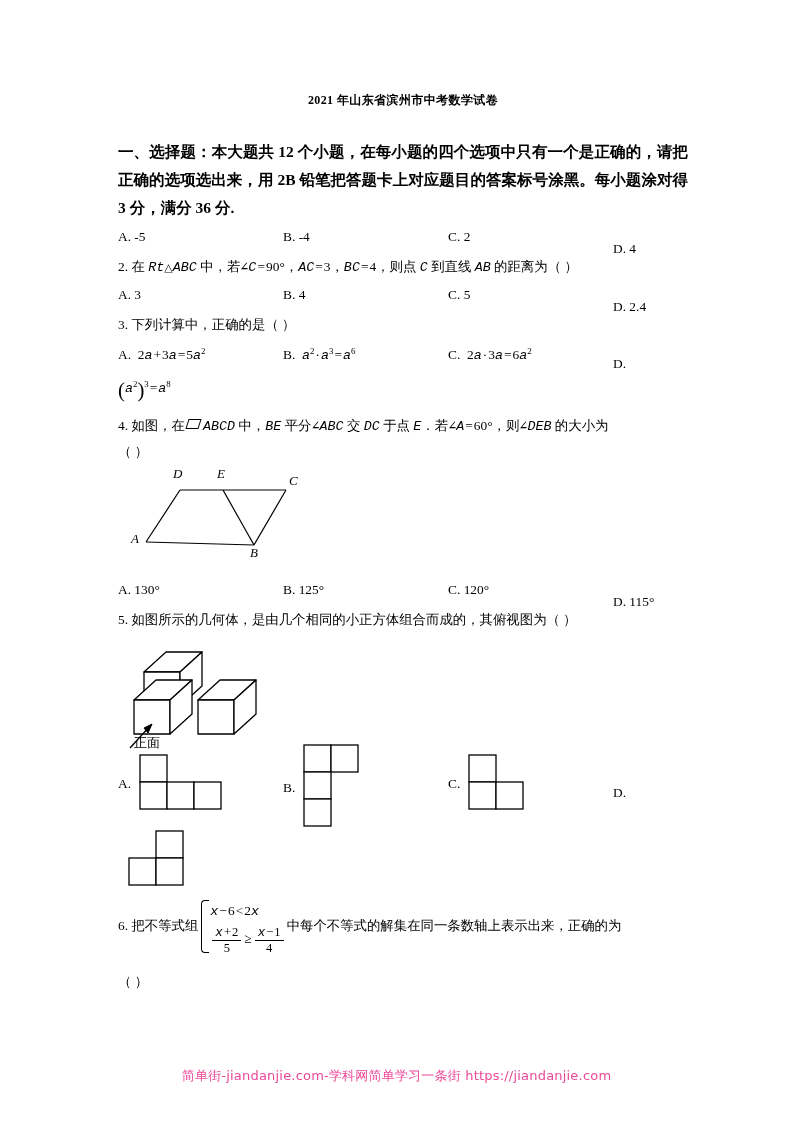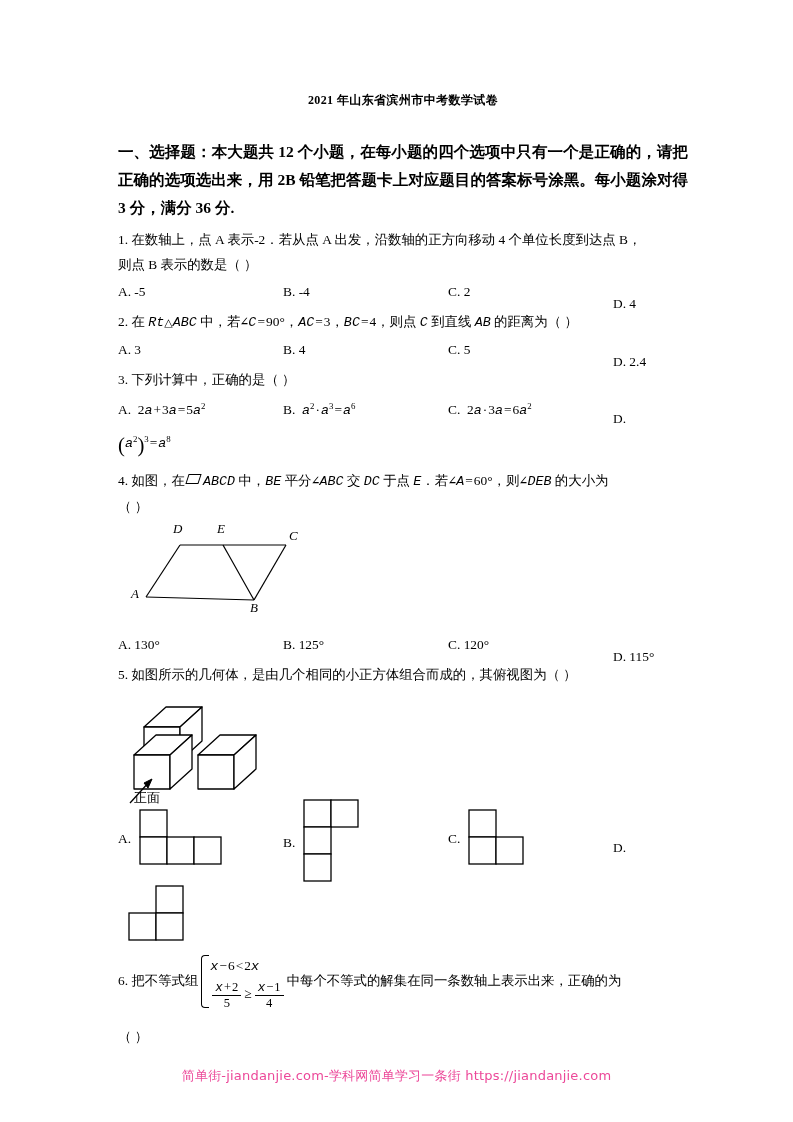--- a/index.html
+++ b/index.html
@@ -190,27 +190,20 @@
 </head>
 <body>
 
 <div class="page">
   <div class="content">
 
     <div class="doc-title">2021 年山东省滨州市中考数学试卷</div>
 
     <div class="section-head">一、选择题：本大题共 12 个小题，在每小题的四个选项中只有一个是正确的，请把正确的选项选出来，用 2B 铅笔把答题卡上对应题目的答案标号涂黑。每小题涂对得 3 分，满分 36 分.</div>
 
-    <div class="q">
-      <span class="q-line">
-        <span>1.</span>
-        <span>在数轴上，点 A 表示-2．若从点 A 出发，沿数轴的正方向移动 4 个单位长度到达点 B，</span>
-      </span>
-      <span class="q-line">则点 B 表示的数是（      ）</span>
-    </div>
     <div class="opts">
       <span class="opt oA">A. -5</span>
       <span class="opt oB">B. -4</span>
       <span class="opt oC">C. 2</span>
       <span class="opt oD">D. 4</span>
     </div>
 
     <div class="q">
       <span>2.</span>
       <span>在 </span><span class="mi">Rt</span><span class="mn" style="font-size:0.82em">△</span><span class="mi">ABC</span><span> 中，若</span><span class="mi">∠C</span><span class="mo">=</span><span class="mn">90°</span><span>，</span><span class="mi">AC</span><span class="mo">=</span><span class="mn">3</span><span>，</span><span class="mi">BC</span><span class="mo">=</span><span class="mn">4</span><span>，则点 </span><span class="mi">C</span><span> 到直线 </span><span class="mi">AB</span><span> 的距离为（      ）</span>

